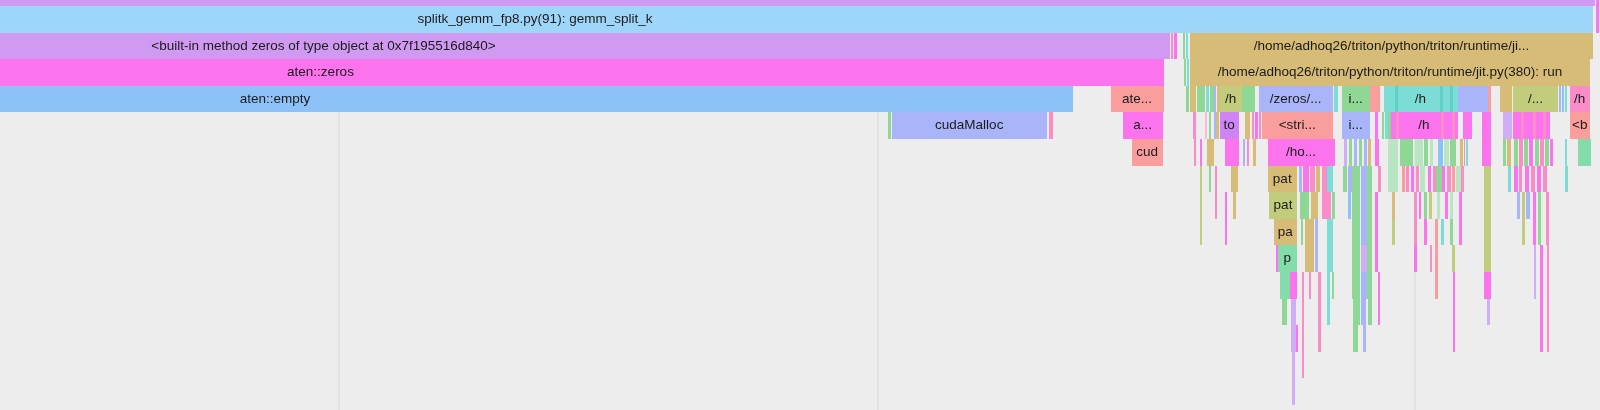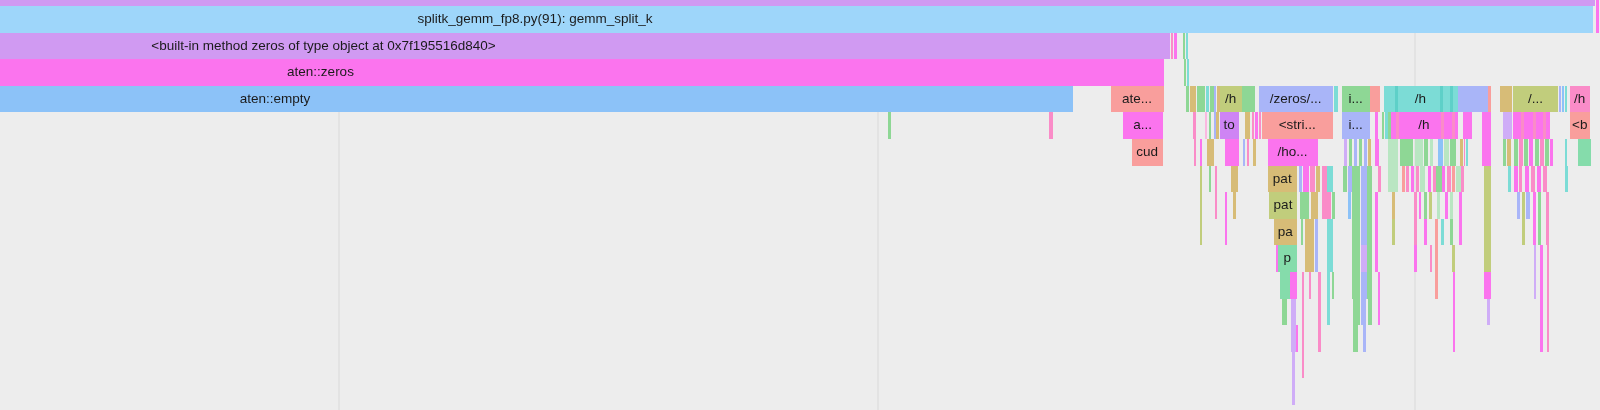--- a/index.html
+++ b/index.html
@@ -19,23 +19,25 @@
     <div class="gridline" style="left: 1414px;"></div>
     <div class="frame partial" style="left: -523px; width: 2118px; top: 0px; height: 6px; background: rgb(208, 154, 242);"></div>
     <div class="frame partial" style="left: 1595.5px; width: 3.5px; top: 0px; height: 6px; background: rgb(251, 116, 238);"></div>
     <div class="frame" style="left: -523px; width: 2116px; top: 6px; height: 26.6px; background: rgb(158, 214, 250);">splitk_gemm_fp8.py(91): gemm_split_k</div>
     <div class="frame" style="left: 1595.5px; width: 3.5px; top: 6px; height: 26.6px; background: rgb(251, 116, 238);"></div>
     <div class="frame" style="left: -523px; width: 1693px; top: 32.6px; height: 26.6px; background: rgb(208, 154, 242);">&lt;built-in method zeros of type object at 0x7f195516d840&gt;</div>
     <div class="frame" style="left: 1171px; width: 2px; top: 32.6px; height: 26.6px; background: rgb(250, 140, 200);"></div>
     <div class="frame" style="left: 1174px; width: 2.5px; top: 32.6px; height: 26.6px; background: rgb(251, 116, 238);"></div>
     <div class="frame" style="left: 1183px; width: 2px; top: 32.6px; height: 26.6px; background: rgb(142, 215, 149);"></div>
     <div class="frame" style="left: 1186px; width: 2px; top: 32.6px; height: 26.6px; background: rgb(124, 220, 214);"></div>
+    <div class="frame" style="left: 1190px; width: 403px; top: 32.6px; height: 26.6px; background: rgb(215, 188, 119);">/home/adhoq26/triton/python/triton/runtime/ji...</div>
     <div class="frame" style="left: -523px; width: 1687px; top: 59.2px; height: 26.6px; background: rgb(251, 116, 238);">aten::zeros</div>
     <div class="frame" style="left: 1183.5px; width: 2px; top: 59.2px; height: 26.6px; background: rgb(142, 215, 149);"></div>
     <div class="frame" style="left: 1186.5px; width: 2px; top: 59.2px; height: 26.6px; background: rgb(124, 220, 214);"></div>
+    <div class="frame" style="left: 1190px; width: 400px; top: 59.2px; height: 26.6px; background: rgb(215, 188, 119);">/home/adhoq26/triton/python/triton/runtime/jit.py(380): run</div>
     <div class="frame" style="left: -523px; width: 1596px; top: 85.8px; height: 26.6px; background: rgb(140, 194, 248);">aten::empty</div>
     <div class="frame" style="left: 1110.5px; width: 53px; top: 85.8px; height: 26.6px; background: rgb(249, 158, 156);">ate...</div>
     <div class="frame" style="left: 1186px; width: 2.5px; top: 85.8px; height: 26.6px; background: rgb(142, 215, 149);"></div>
     <div class="frame" style="left: 1190px; width: 6px; top: 85.8px; height: 26.6px; background: rgb(215, 188, 119);"></div>
     <div class="frame" style="left: 1196.5px; width: 8px; top: 85.8px; height: 26.6px; background: rgb(142, 215, 149);"></div>
     <div class="frame" style="left: 1205.5px; width: 3px; top: 85.8px; height: 26.6px; background: rgb(124, 220, 214);"></div>
     <div class="frame" style="left: 1209.5px; width: 4px; top: 85.8px; height: 26.6px; background: rgb(142, 215, 149);"></div>
     <div class="frame" style="left: 1214px; width: 2px; top: 85.8px; height: 26.6px; background: rgb(169, 181, 248);"></div>
     <div class="frame" style="left: 1216.5px; width: 3px; top: 85.8px; height: 26.6px; background: rgb(215, 188, 119);"></div>
     <div class="frame" style="left: 1220px; width: 21.5px; top: 85.8px; height: 26.6px; background: rgb(193, 205, 124);">/h</div>
@@ -50,20 +52,21 @@
     <div class="frame" style="left: 1450px; width: 2.5px; top: 85.8px; height: 26.6px; background: rgb(94, 208, 200);"></div>
     <div class="frame" style="left: 1458px; width: 29.5px; top: 85.8px; height: 26.6px; background: rgb(169, 181, 248);"></div>
     <div class="frame" style="left: 1487.5px; width: 3.5px; top: 85.8px; height: 26.6px; background: rgb(249, 158, 156);"></div>
     <div class="frame" style="left: 1499.5px; width: 12.5px; top: 85.8px; height: 26.6px; background: rgb(215, 188, 119);"></div>
     <div class="frame" style="left: 1513px; width: 45px; top: 85.8px; height: 26.6px; background: rgb(193, 205, 124);">/...</div>
     <div class="frame" style="left: 1558.5px; width: 2px; top: 85.8px; height: 26.6px; background: rgb(169, 181, 248);"></div>
     <div class="frame" style="left: 1561.5px; width: 2px; top: 85.8px; height: 26.6px; background: rgb(140, 194, 248);"></div>
     <div class="frame" style="left: 1564.5px; width: 2.5px; top: 85.8px; height: 26.6px; background: rgb(124, 220, 214);"></div>
     <div class="frame" style="left: 1569.5px; width: 20.5px; top: 85.8px; height: 26.6px; background: rgb(250, 140, 200);">/h</div>
     <div class="frame" style="left: 887.5px; width: 3.5px; top: 112.4px; height: 26.6px; background: rgb(142, 215, 149);"></div>
+    <div class="frame" style="left: 891.5px; width: 155.5px; top: 112.4px; height: 26.6px; background: rgb(169, 181, 248);">cudaMalloc</div>
     <div class="frame" style="left: 1049px; width: 3.5px; top: 112.4px; height: 26.6px; background: rgb(250, 140, 200);"></div>
     <div class="frame" style="left: 1122.5px; width: 40.5px; top: 112.4px; height: 26.6px; background: rgb(251, 116, 238);">a...</div>
     <div class="frame" style="left: 1193px; width: 3px; top: 112.4px; height: 26.6px; background: rgb(250, 140, 200);"></div>
     <div class="frame" style="left: 1204.5px; width: 2px; top: 112.4px; height: 26.6px; background: rgb(251, 184, 224);"></div>
     <div class="frame" style="left: 1208.5px; width: 2px; top: 112.4px; height: 26.6px; background: rgb(142, 215, 149);"></div>
     <div class="frame" style="left: 1213.5px; width: 2px; top: 112.4px; height: 26.6px; background: rgb(169, 181, 248);"></div>
     <div class="frame" style="left: 1215.5px; width: 3px; top: 112.4px; height: 26.6px; background: rgb(215, 188, 119);"></div>
     <div class="frame" style="left: 1220px; width: 18.5px; top: 112.4px; height: 26.6px; background: rgb(206, 132, 244);">to</div>
     <div class="frame" style="left: 1244.5px; width: 5.5px; top: 112.4px; height: 26.6px; background: rgb(215, 188, 119);"></div>
     <div class="frame" style="left: 1251.5px; width: 2.5px; top: 112.4px; height: 26.6px; background: rgb(250, 140, 200);"></div>
@@ -88,21 +91,21 @@
     <div class="frame" style="left: 1543px; width: 2.5px; top: 112.4px; height: 26.6px; background: rgb(250, 140, 200);"></div>
     <div class="frame" style="left: 1569.5px; width: 20.5px; top: 112.4px; height: 26.6px; background: rgb(249, 158, 156);">&lt;b</div>
     <div class="frame" style="left: 1131.5px; width: 31.5px; top: 139px; height: 26.6px; background: rgb(249, 158, 156);">cud</div>
     <div class="frame" style="left: 1193.5px; width: 2px; top: 139px; height: 26.6px; background: rgb(250, 140, 200);"></div>
     <div class="frame" style="left: 1199.5px; width: 2.5px; top: 139px; height: 26.6px; background: rgb(251, 116, 238);"></div>
     <div class="frame" style="left: 1206.5px; width: 7px; top: 139px; height: 26.6px; background: rgb(215, 188, 119);"></div>
     <div class="frame" style="left: 1224.5px; width: 14px; top: 139px; height: 26.6px; background: rgb(251, 116, 238);"></div>
     <div class="frame" style="left: 1243px; width: 2px; top: 139px; height: 26.6px; background: rgb(169, 181, 248);"></div>
     <div class="frame" style="left: 1247px; width: 2px; top: 139px; height: 26.6px; background: rgb(250, 140, 200);"></div>
     <div class="frame" style="left: 1253px; width: 2.5px; top: 139px; height: 26.6px; background: rgb(215, 188, 119);"></div>
-    <div class="frame" style="left: 1267.5px; width: 50px; top: 139px; height: 26.6px; background: rgb(251, 116, 238);">/ho...</div>
+    <div class="frame" style="left: 1267.5px; width: 67px; top: 139px; height: 26.6px; background: rgb(251, 116, 238);">/ho...</div>
     <div class="frame" style="left: 1343.5px; width: 3.5px; top: 139px; height: 26.6px; background: rgb(207, 173, 247);"></div>
     <div class="frame" style="left: 1348.5px; width: 3.5px; top: 139px; height: 26.6px; background: rgb(142, 215, 149);"></div>
     <div class="frame" style="left: 1353.5px; width: 3.5px; top: 139px; height: 26.6px; background: rgb(169, 181, 248);"></div>
     <div class="frame" style="left: 1358.5px; width: 3.5px; top: 139px; height: 26.6px; background: rgb(142, 215, 149);"></div>
     <div class="frame" style="left: 1363.5px; width: 3.5px; top: 139px; height: 26.6px; background: rgb(169, 181, 248);"></div>
     <div class="frame" style="left: 1367.5px; width: 3.5px; top: 139px; height: 26.6px; background: rgb(215, 188, 119);"></div>
     <div class="frame" style="left: 1375px; width: 3.5px; top: 139px; height: 26.6px; background: rgb(251, 116, 238);"></div>
     <div class="frame" style="left: 1388px; width: 10px; top: 139px; height: 26.6px; background: rgb(185, 230, 194);"></div>
     <div class="frame" style="left: 1400px; width: 13px; top: 139px; height: 26.6px; background: rgb(142, 215, 149);"></div>
     <div class="frame" style="left: 1415px; width: 8px; top: 139px; height: 26.6px; background: rgb(185, 230, 194);"></div>

